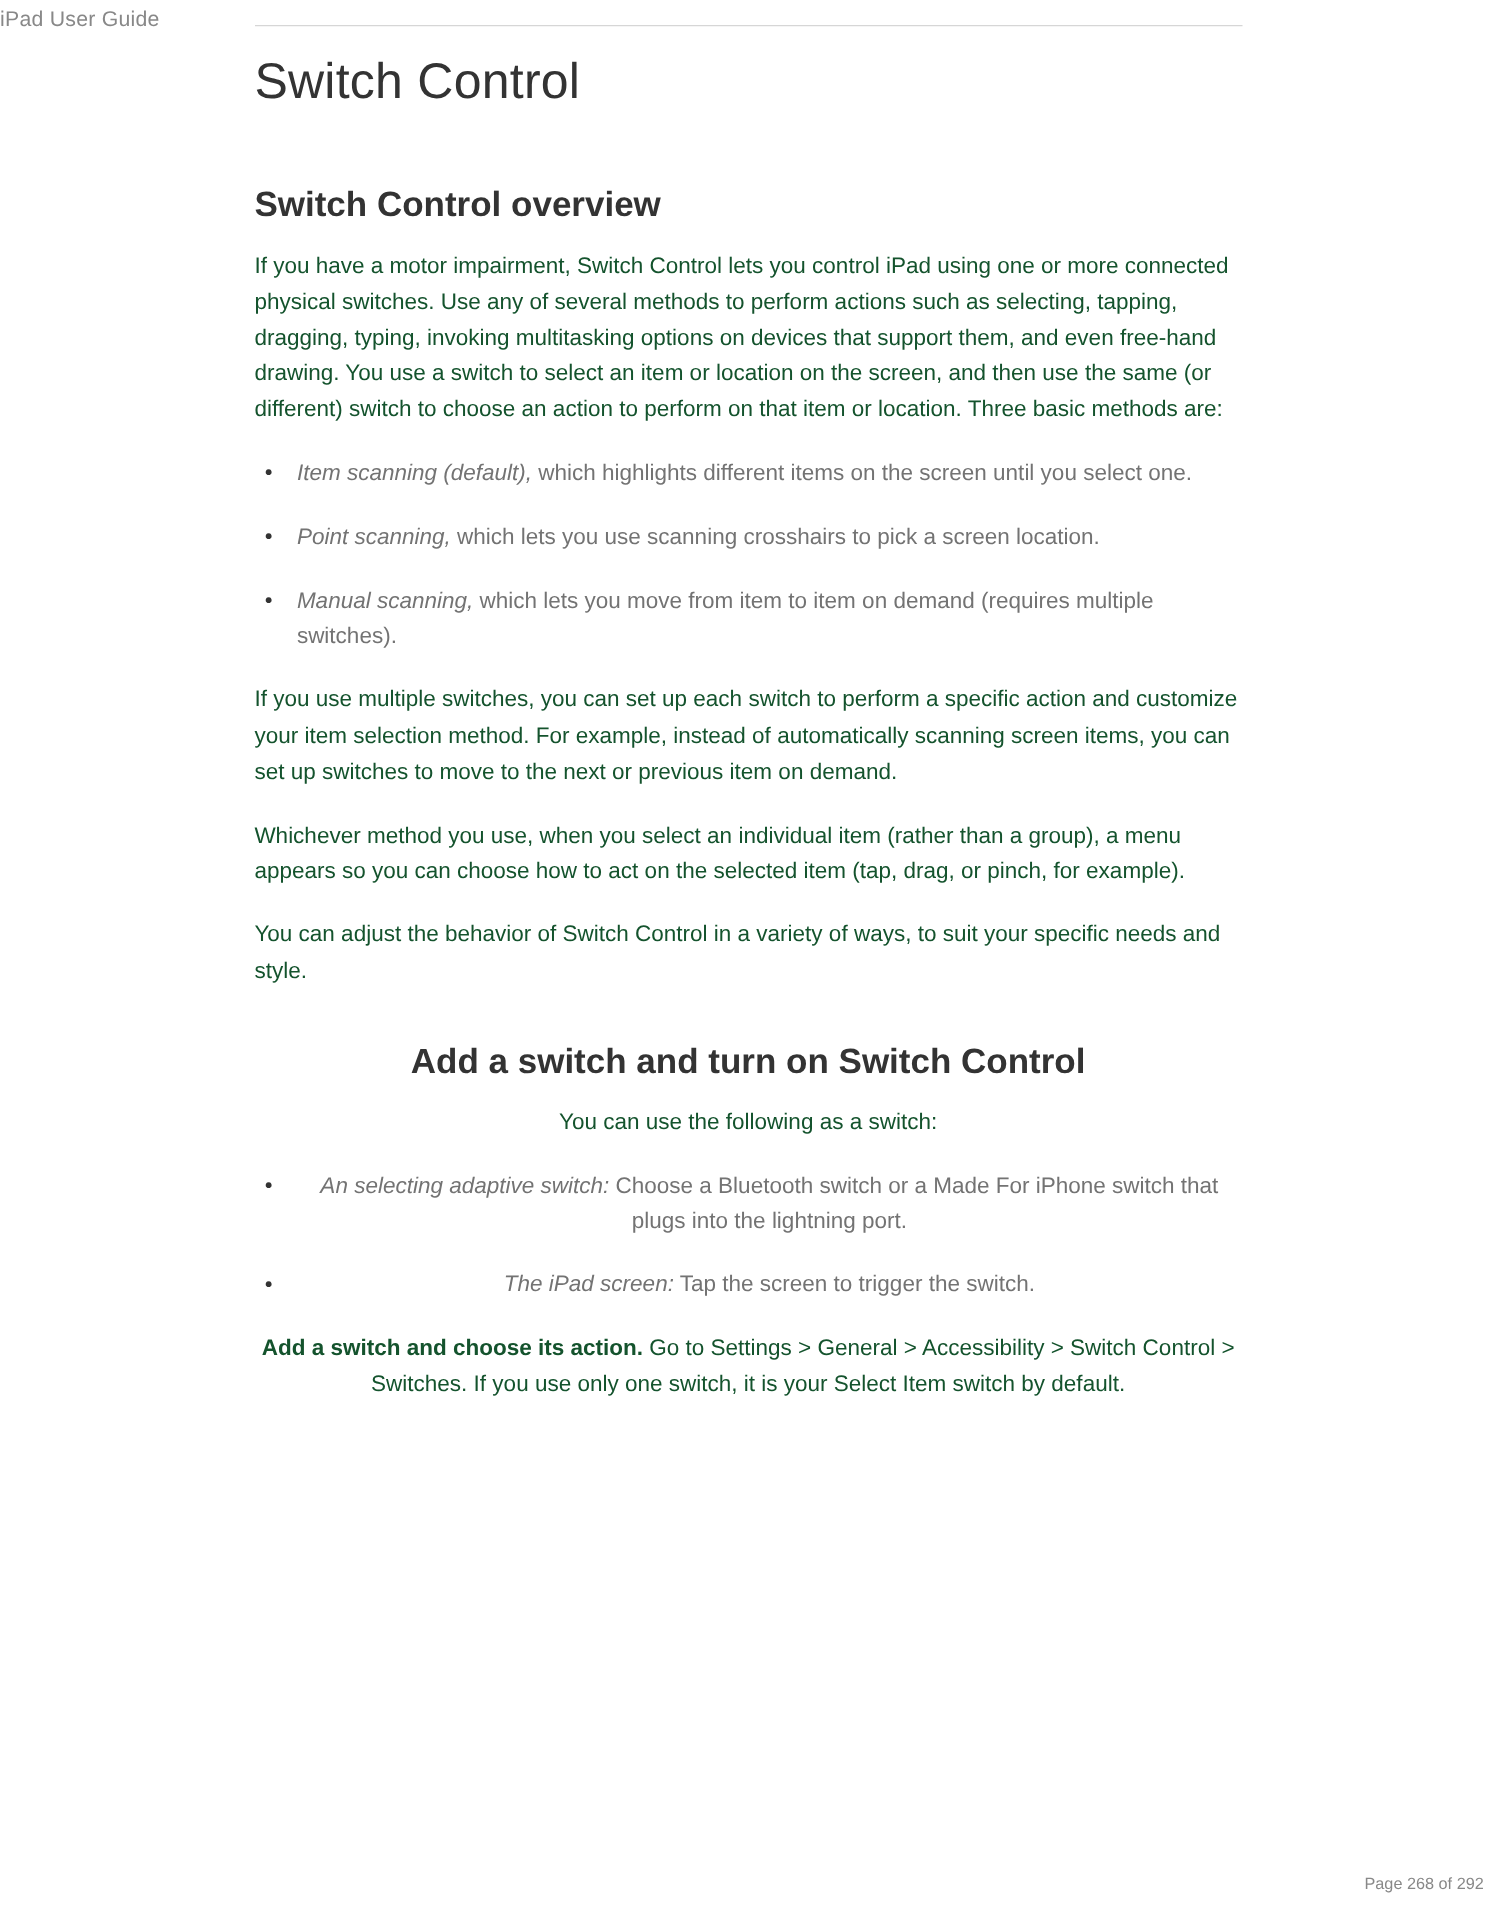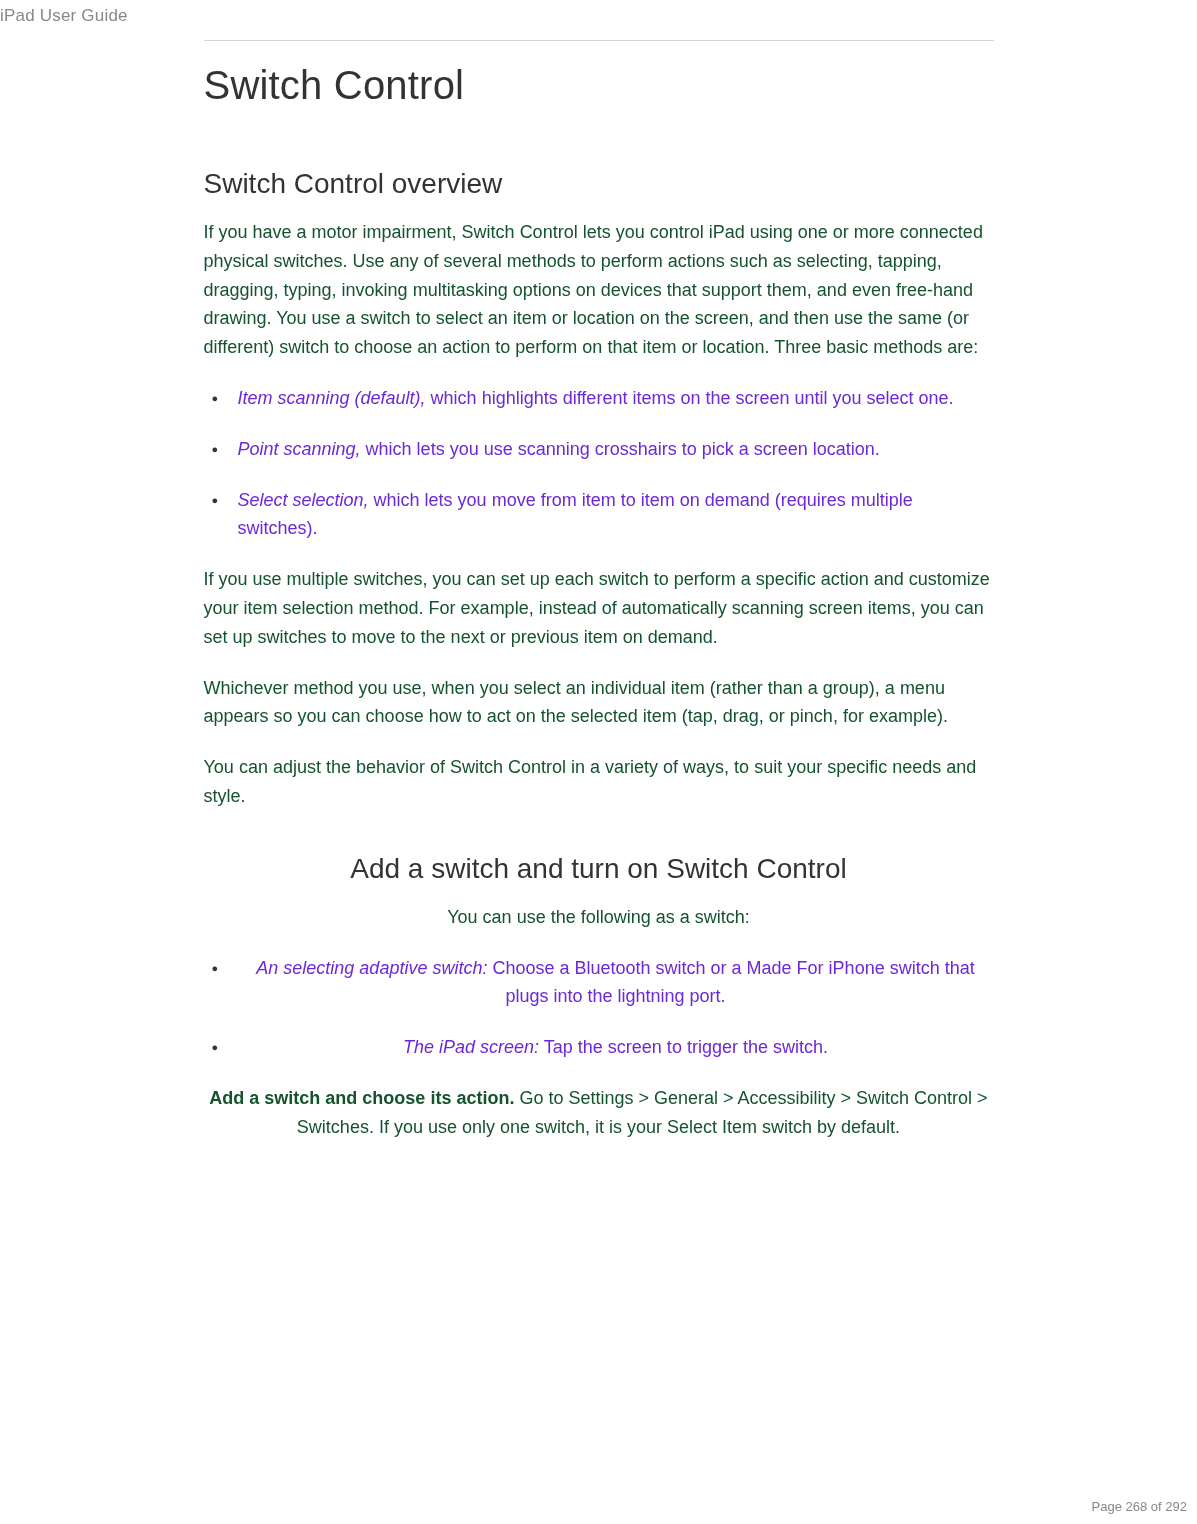--- a/index.html
+++ b/index.html
@@ -19,58 +19,58 @@
       position: absolute;
       top: 6px;
       left: 0;
       font-size: 17px;
       color: #888;
       letter-spacing: 0.2px;
     }
     .content {
       max-width: 790px;
       margin: 0 auto;
-      padding-top: 40px;
+      padding-top: 20px;
     }
     .divider {
       border: none;
       border-top: 1px solid #d6d6d6;
       margin-bottom: 22px;
     }
     .h1 {
       font-size: 40px;
       font-weight: 400;
       color: #333;
       margin-bottom: 60px;
       letter-spacing: 0.2px;
     }
     .h2 {
       font-size: 28px;
-      font-weight: 400;
+      font-weight: 700;
       color: #333;
       margin-bottom: 18px;
       margin-top: 28px;
     }
     .para {
       font-size: 18px;
       line-height: 1.6;
       color: #14532d;
       margin-bottom: 22px;
     }
     ul.bullets {
       list-style: none;
       padding-left: 0;
       margin-bottom: 22px;
     }
     ul.bullets li {
       position: relative;
       padding-left: 34px;
       font-size: 18px;
       line-height: 1.6;
-      color: #6d28d9;
+      color: #737373;
       margin-bottom: 22px;
     }
     ul.bullets li::before {
       content: "●";
       position: absolute;
       left: 8px;
       top: 0;
       font-size: 11px;
       line-height: 28px;
       color: #333;
@@ -108,21 +108,21 @@
   <p class="para">If you have a motor impairment, Switch Control lets you control iPad using one or more connected physical switches. Use any of several methods to perform actions such as selecting, tapping, dragging, typing, invoking multitasking options on devices that support them, and even free-hand drawing. You use a switch to select an item or location on the screen, and then use the same (or different) switch to choose an action to perform on that item or location. Three basic methods are:</p>
 
   <ul class="bullets">
     <li>
       <span class="italic">Item scanning (default),</span><span> which highlights different items on the screen until you select one.</span>
     </li>
     <li>
       <span class="italic">Point scanning,</span><span> which lets you use scanning crosshairs to pick a screen location.</span>
     </li>
     <li>
-      <span class="italic">Select selection,</span><span> which lets you move from item to item on demand (requires multiple switches).</span>
+      <span class="italic">Manual scanning,</span><span> which lets you move from item to item on demand (requires multiple switches).</span>
     </li>
   </ul>
 
   <p class="para">If you use multiple switches, you can set up each switch to perform a specific action and customize your item selection method. For example, instead of automatically scanning screen items, you can set up switches to move to the next or previous item on demand.</p>
   <p class="para">Whichever method you use, when you select an individual item (rather than a group), a menu appears so you can choose how to act on the selected item (tap, drag, or pinch, for example).</p>
   <p class="para">You can adjust the behavior of Switch Control in a variety of ways, to suit your specific needs and style.</p>
 
   <div class="section2">
     <h2 class="h2">Add a switch and turn on Switch Control</h2>
 

